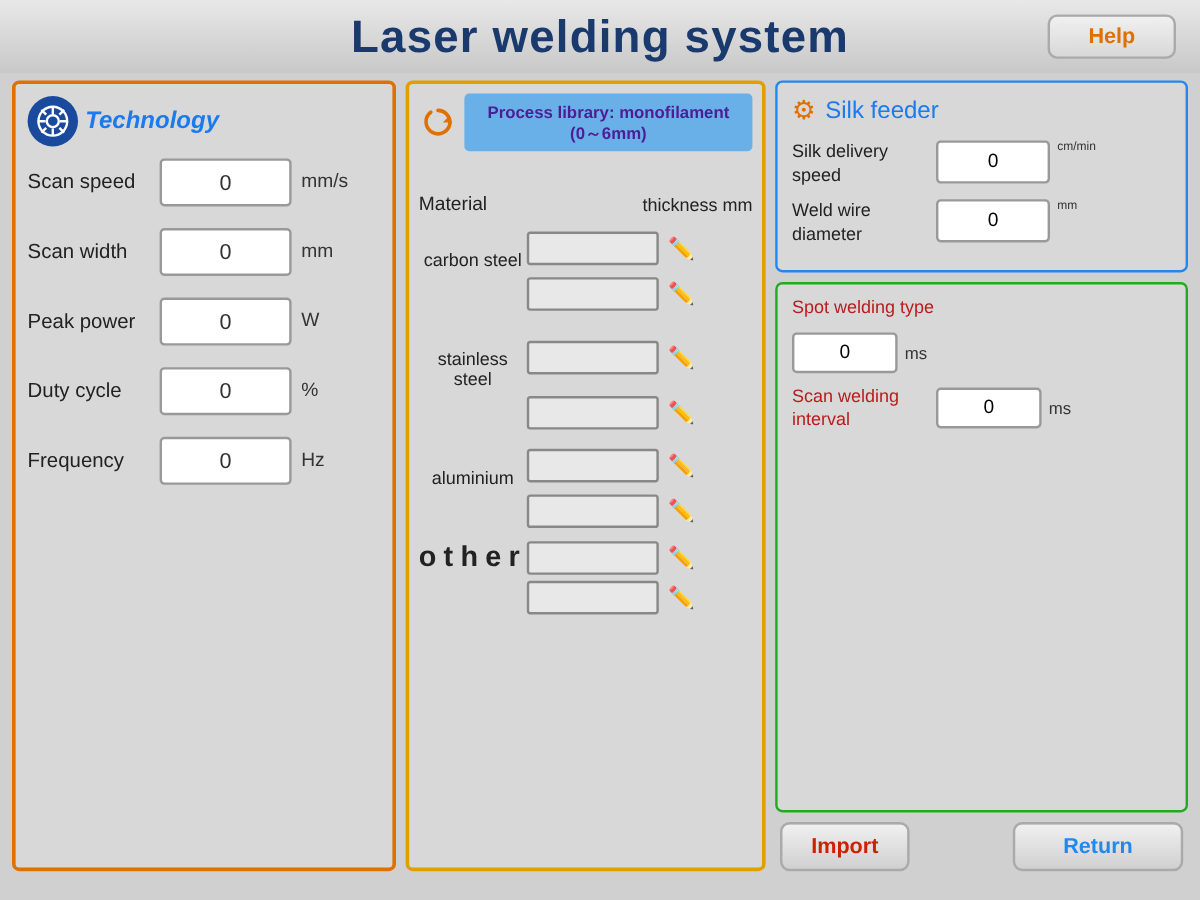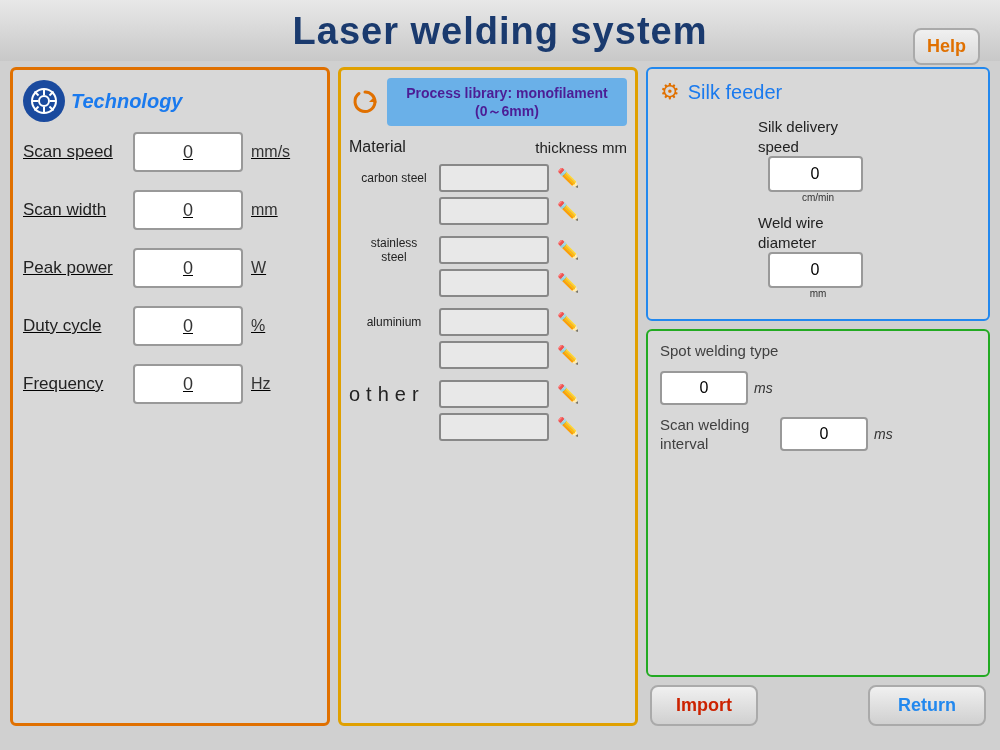--- a/index.html
+++ b/index.html
@@ -25,26 +25,25 @@
       color: #1a3a6e;
       letter-spacing: 1px;
     }
     .help-button {
       position: absolute;
       top: 12px;
       right: 20px;
       background: linear-gradient(180deg, #f0f0f0 0%, #d8d8d8 100%);
       border: 2px solid #aaa;
       border-radius: 8px;
-      padding: 6px 12px;
+      padding: 6px 32px;
       font-size: 18px;
       color: #e07000;
       font-weight: bold;
       cursor: pointer;
-      margin-top: 16px;
     }
 
     
     .main-content {
       display: flex;
       flex-direction: row;
       gap: 8px;
       padding: 6px 10px 10px 10px;
       height: calc(750px - 75px);
     }
@@ -83,21 +82,20 @@
     .panel-title {
       font-size: 20px;
       color: #1a7aee;
       font-weight: bold;
     }
 
     .param-row {
       display: flex;
       align-items: center;
       margin-bottom: 18px;
-      text-decoration: underline;
     }
     .param-label {
       font-size: 17px;
       color: #222;
       width: 110px;
       flex-shrink: 0;
     }
     .param-input {
       width: 110px;
       height: 40px;
@@ -151,30 +149,32 @@
       flex: 1;
       line-height: 1.3;
     }
     .material-header {
       display: flex;
       justify-content: space-between;
       align-items: center;
       padding: 4px 0 8px 0;
       font-size: 16px;
       color: #222;
+      margin-top: 24px;
     }
     .material-header .thickness-label {
       font-size: 15px;
     }
     .material-name {
       width: 90px;
-      font-size: 12px;
+      font-size: 15px;
       color: #222;
       text-align: center;
       flex-shrink: 0;
+      margin-top: 21px;
     }
     .thickness-input {
       width: 110px;
       height: 28px;
       border: 2px solid #888;
       border-radius: 3px;
       background: #e8e8e8;
       font-size: 14px;
     }
     .edit-icon-btn {
@@ -221,23 +221,22 @@
       font-size: 22px;
       margin-right: 8px;
     }
     .silk-title {
       font-size: 20px;
       color: #1a7aee;
       font-weight: normal;
     }
     .silk-row {
       display: flex;
-      align-items: center;
+      align-items: flex-start;
       margin-bottom: 10px;
-      flex-direction: column;
     }
     .silk-label {
       font-size: 15px;
       color: #222;
       width: 120px;
       flex-shrink: 0;
       line-height: 1.3;
     }
     .silk-input {
       width: 95px;
@@ -262,39 +261,38 @@
       padding: 10px 12px;
       flex: 1;
     }
     .spot-row {
       display: flex;
       align-items: center;
       margin-bottom: 10px;
     }
     .spot-label {
       font-size: 15px;
-      color: #404040;
+      color: #b91c1c;
       width: 120px;
       flex-shrink: 0;
       line-height: 1.3;
     }
     .spot-input {
       width: 88px;
       height: 34px;
       border: 2px solid #999;
       border-radius: 4px;
       background: white;
       font-size: 16px;
       text-align: center;
       margin-right: 6px;
     }
     .spot-unit {
       font-size: 14px;
       color: #333;
-      font-style: italic;
     }
     .toggle-container {
       display: flex;
       align-items: center;
     }
     .toggle-btn {
       background: #1a4aee;
       border: none;
       border-radius: 20px;
       padding: 5px 16px;
@@ -329,30 +327,30 @@
       padding: 8px 24px;
       font-size: 18px;
       color: #cc2200;
       font-weight: bold;
       cursor: pointer;
     }
     .return-btn {
       background: linear-gradient(180deg, #f0f0f0, #d0d0d0);
       border: 2px solid #aaa;
       border-radius: 8px;
-      padding: 8px 28px;
+      padding: 8px 40px;
       font-size: 18px;
       color: #2288ee;
       font-weight: bold;
       cursor: pointer;
     }
 
     .other-text {
-      font-size: 20px;
-      font-weight: normal;
+      font-size: 24px;
+      font-weight: bold;
       letter-spacing: 4px;
       color: #222;
       text-align: left;
       width: 90px;
     }
   </style>
 </head>
 <body>
 
 <div class="title-bar">

